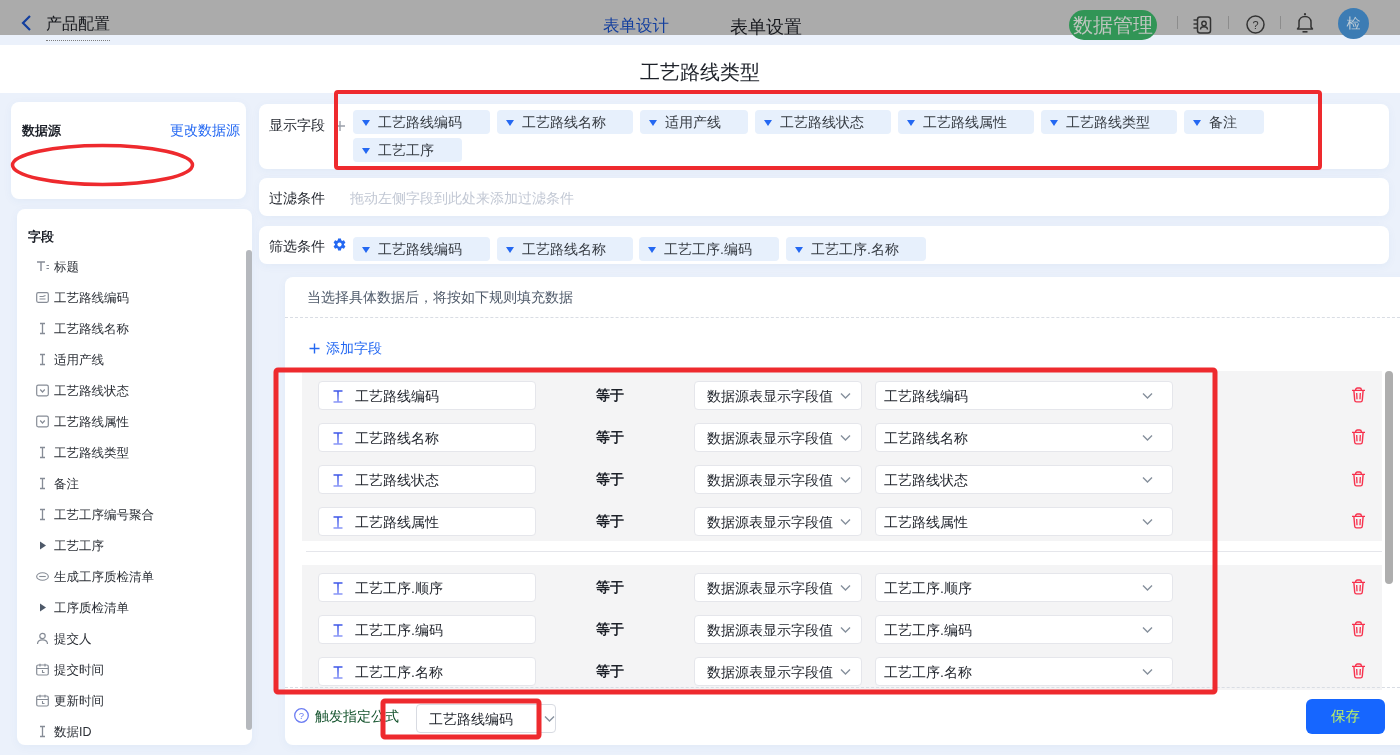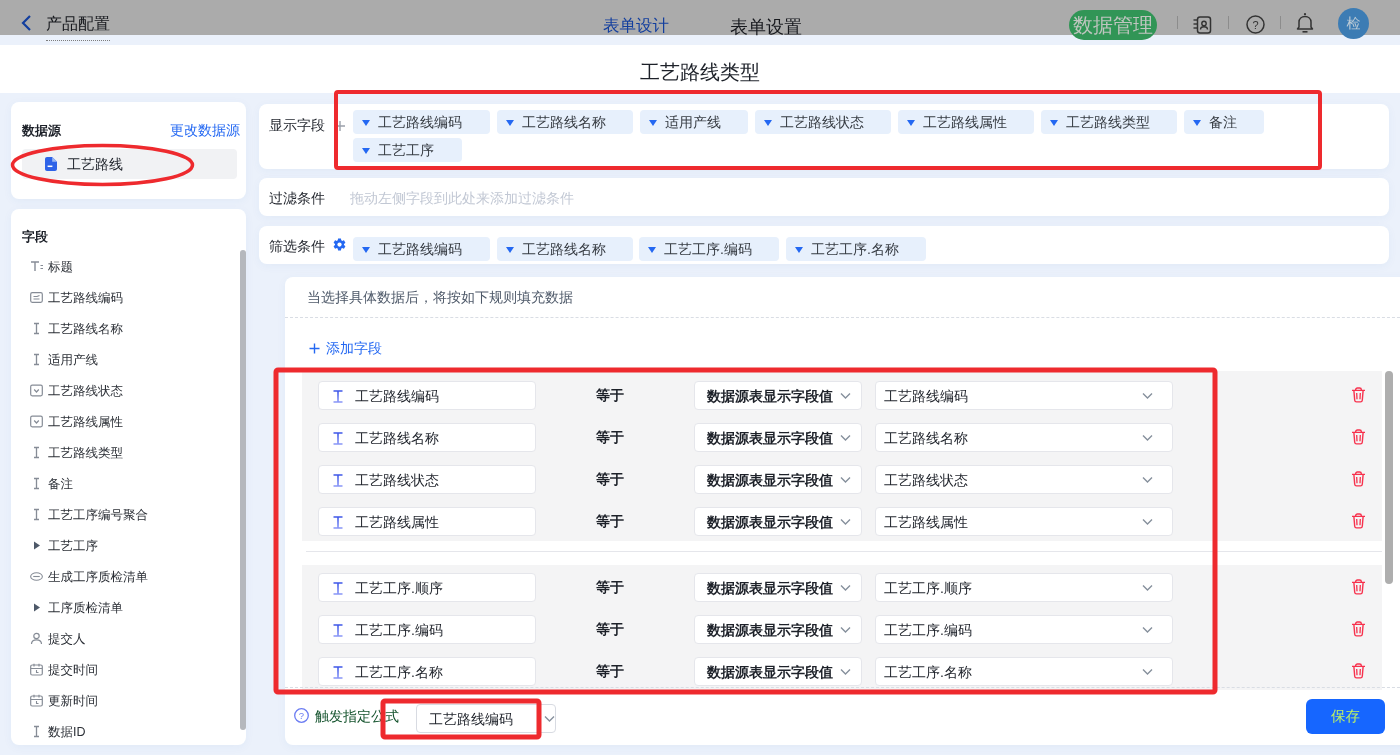--- a/index.html
+++ b/index.html
@@ -20,21 +20,21 @@
 #titlebar { position:absolute; left:0; top:45px; width:1400px; height:48px; background:#fff; }
 #titlebar .t { position:absolute; left:0; right:0; top:14px; text-align:center; font-size:20px; color:#1d2129; }
 
 
 .card { position:absolute; background:#fff; border-radius:8px; box-shadow:0 2px 10px rgba(40,90,180,0.05); }
 #sb1 { left:11px; top:102px; width:235px; height:97px; }
 #sb1 .h { position:absolute; left:11px; top:20px; font-size:13px; font-weight:bold; color:#1d2129; }
 #sb1 .lnk { position:absolute; right:6px; top:20px; font-size:14px; color:#2468f2; }
 #sb1 .sel { position:absolute; left:11px; top:47px; width:215px; height:30px; background:#f1f2f4; border-radius:4px; }
 #sb1 .sel .txt { position:absolute; left:45px; top:7px; font-size:14px; color:#1d2129; }
-#sb2 { left:11px; top:209px; width:235px; height:536px; }
+#sb2 { left:17px; top:209px; width:235px; height:536px; }
 #sb2 .h { position:absolute; left:11px; top:19px; font-size:13px; font-weight:bold; color:#1d2129; }
 .fitem { position:absolute; left:0; width:235px; height:31px; }
 .fitem .ic { position:absolute; left:19px; top:9px; width:13px; height:13px; }
 .fitem .tx { position:absolute; left:37px; top:9px; font-size:12.5px; color:#2b2f36; }
 #sbscroll { position:absolute; left:229px; top:41px; width:6px; height:480px; background:#b5b8bd; border-radius:3px; }
 
 
 #mc1 { left:259px; top:104px; width:1130px; height:65px; }
 #mc2 { left:259px; top:178px; width:1130px; height:38px; }
 #mc3 { left:259px; top:226px; width:1130px; height:38px; }
@@ -47,21 +47,21 @@
 
 
 #grayzone1 { position:absolute; left:17px; top:94px; width:1080px; height:170px; background:#f4f4f5; }
 #grayzone2 { position:absolute; left:17px; top:288px; width:1080px; height:125px; background:#f4f4f5; }
 .mrow { position:absolute; left:0; width:1130px; height:29px; }
 .finput { position:absolute; left:33px; top:0; width:218px; height:29px; background:#fff; border:1px solid #e5e6eb; border-radius:4px; }
 .finput .tx { position:absolute; left:36px; top:6px; font-size:14px; color:#1d2129; white-space:nowrap; }
 .eq { position:absolute; left:311px; top:6px; font-size:14px; font-weight:bold; color:#1d2129; }
 .dd { position:absolute; top:0; height:29px; background:#fff; border:1px solid #e5e6eb; border-radius:4px; }
 .dd .tx { position:absolute; left:12px; top:6px; font-size:14px; color:#1d2129; white-space:nowrap; }
-.dd1 { left:409px; width:168px;font-weight:bold; }
+.dd1 { left:409px; width:168px; }
 .dd2 { left:590px; width:298px; }
 #mscroll { position:absolute; left:1100px; top:94px; width:8px; height:213px; background:#aeaeae; border-radius:4px; }
 .dash { position:absolute; left:0; width:1130px; border-top:1px dashed #d9dde4; }
 
 
 #savebtn { position:absolute; left:1021px; top:422px; width:79px; height:35px; background:#1666ff; border-radius:6px; color:#bef264; font-size:14.5px; text-align:center; line-height:35px; }
 #ftdd { position:absolute; left:131px; top:427px; width:140px; height:29px; background:#fff; border:1px solid #d8dbe2; border-radius:4px; }
 #ftdd .tx { position:absolute; left:12px; top:6px; font-size:14px; color:#1d2129; }
 #ftlabel { position:absolute; left:30px; top:431px; font-size:14px; color:#14532d; }
 
@@ -105,28 +105,20 @@
 <div id="titlebar">
   <div class="t">工艺路线类型</div>
   <svg class="abs" style="left:1360px;top:63px" width="14" height="14" viewBox="0 0 14 14">
       <path d="M1 1 L13 13 M13 1 L1 13" stroke="#4e5969" stroke-width="1.6"></path>
     </svg>
 </div>
 
 <div class="card" id="sb1">
   <div class="h">数据源</div>
   <div class="lnk">更改数据源</div>
-  <div class="sel">
-    <svg class="abs" style="left:23px;top:8px" width="12" height="14" viewBox="0 0 12 14">
-      <path d="M0 2 C0 0.9 0.9 0 2 0 L7.2 0 L12 4.8 L12 12 C12 13.1 11.1 14 10 14 L2 14 C0.9 14 0 13.1 0 12 Z" fill="#2e63e8"></path>
-      <path d="M7.2 0 L7.2 4.8 L12 4.8 Z" fill="#9db9f3"></path>
-      <line x1="2.6" y1="9.3" x2="7.4" y2="9.3" stroke="#fff" stroke-width="1.5"></line>
-    </svg>
-    <div class="txt">工艺路线</div>
-  </div>
 </div>
 
 <div class="card" id="sb2">
   <div class="h">字段</div>
   <div id="fieldlist">
       <div class="fitem" style="top:41px">
         <span class="ic"><svg width="13" height="13" viewBox="0 0 13 13">
             <path d="M1 2 L9 2 M5 2 L5 11" stroke="#868c96" stroke-width="1.4" fill="none"></path>
             <path d="M10.5 5.5 L13 5.5 M10.5 8.5 L13 8.5" stroke="#868c96" stroke-width="1.2"></path>
           </svg></span>

